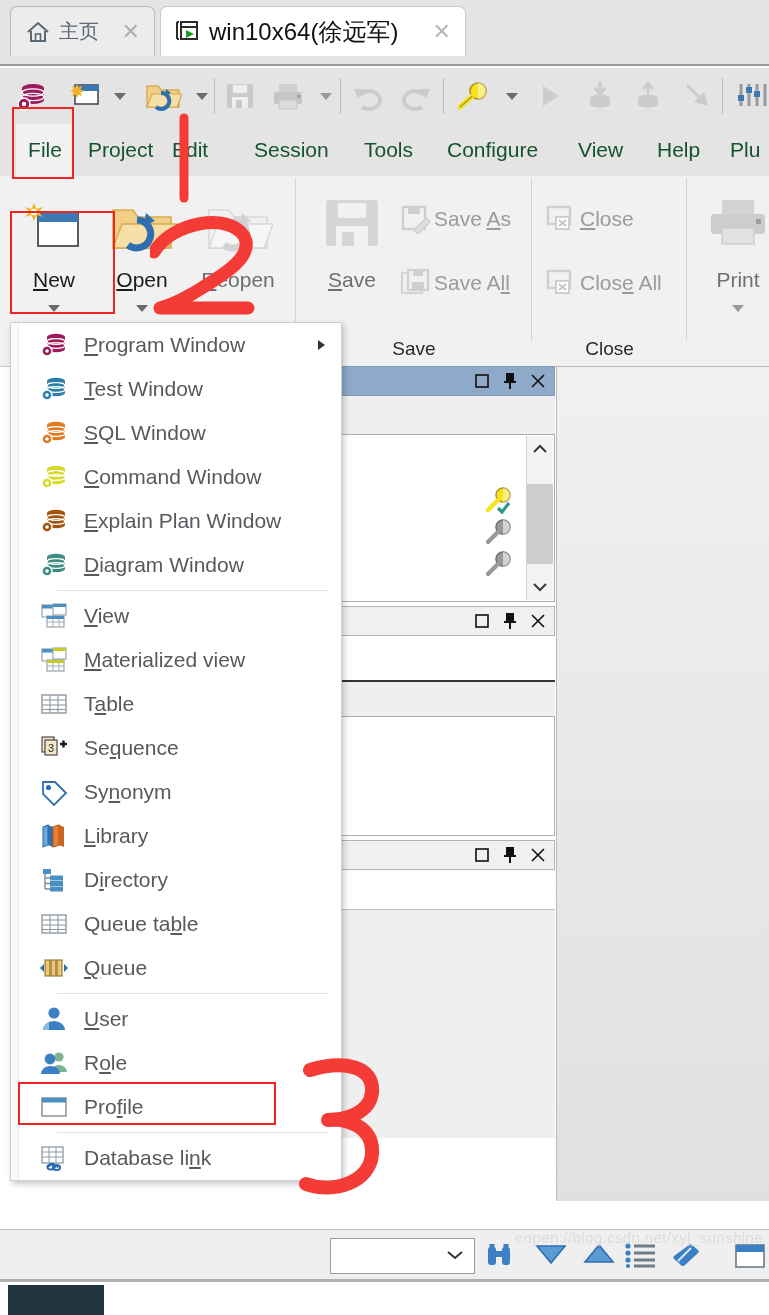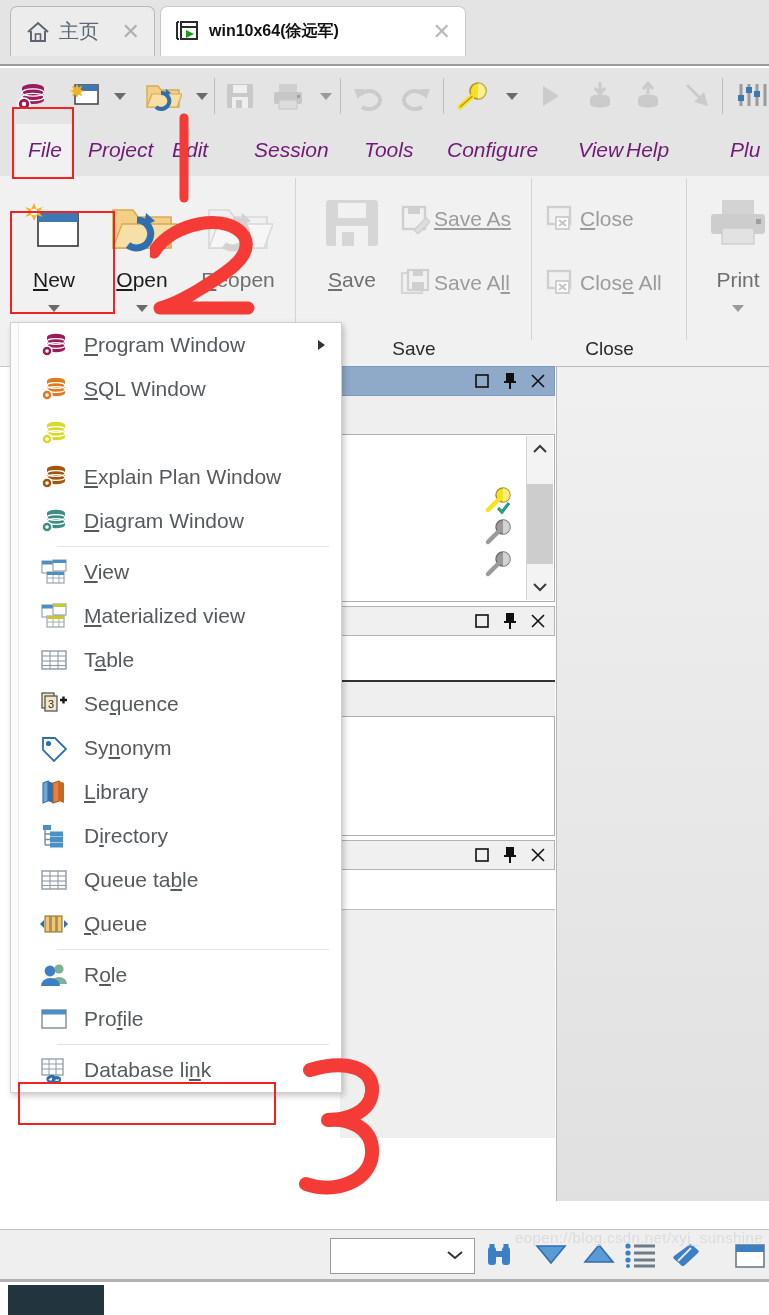--- a/index.html
+++ b/index.html
@@ -14,34 +14,34 @@
   .tab{
     position:absolute;top:6px;height:50px;box-sizing:border-box;
     border:1px solid #b8b8b8;border-bottom:none;
     border-radius:7px 7px 0 0;display:flex;align-items:center;
   }
   .tab.home{left:10px;width:145px;background:#ececec;color:#5b6670;}
   .tab.active{left:160px;width:306px;background:#ffffff;border-color:#c9c9c9;z-index:3;}
   .tab .t-ico{margin-left:13px;width:28px;height:28px;flex:0 0 28px;}
   .tab .t-label{margin-left:7px;font-size:20px;white-space:nowrap;}
   .tab.home .t-label{color:#5b6670;}
-  .tab.active .t-label{color:#111;font-weight:bold;font-size:16px;}
+  .tab.active .t-label{color:#111;font-weight:normal;font-size:24px;}
   .tab .t-close{margin-left:auto;margin-right:14px;color:#b0b0b0;font-size:22px;line-height:1;font-weight:300;}
   .tab.active .t-close{color:#b9b9b9;}
 
   
   .qbar{position:absolute;left:0;top:68px;width:769px;height:56px;background:#e4e4e4;}
   .qitem{position:absolute;top:0;height:56px;display:flex;align-items:center;justify-content:center;}
   .qsep{position:absolute;top:10px;width:1px;height:36px;background:#bdbdbd;}
   .caret{width:0;height:0;border-left:6px solid transparent;border-right:6px solid transparent;border-top:7px solid #6b6b6b;}
   .caret.lite{border-top-color:#9a9a9a;}
 
   
   .menustrip{position:absolute;left:0;top:124px;width:769px;height:52px;background:#e4e4e4;}
-  .mitem{position:absolute;top:0;height:52px;line-height:52px;font-size:21px;color:#701a75;white-space:nowrap;font-style:italic;}
+  .mitem{position:absolute;top:0;height:52px;line-height:52px;font-size:21px;color:#14532d;white-space:nowrap;}
   .mitem.sel{background:#f1f1f1;}
 
   
   .ribbon{position:absolute;left:0;top:176px;width:769px;height:190px;background:#f1f1f1;border-bottom:1px solid #c6c6c6;}
   .rgroupsep{position:absolute;top:2px;width:1px;height:162px;background:#d3d3d3;}
   .rgrouplabel{position:absolute;bottom:6px;font-size:19px;color:#2a2a2a;text-align:center;}
   .bigbtn{position:absolute;top:4px;width:92px;height:140px;text-align:center;}
   .bigbtn .lbl{position:absolute;left:0;right:0;bottom:28px;font-size:21px;color:#6f6f6f;}
   .bigbtn .lbl.dark{color:#1b1b1b;}
   .bigbtn .dd{position:absolute;left:50%;margin-left:-6px;bottom:8px;}
@@ -235,21 +235,21 @@
 </div>
 
 <div class="menustrip">
   <div class="mitem sel" style="left:16px;width:58px;text-align:center;">File</div>
   <div class="mitem" style="left:88px;">Project</div>
   <div class="mitem" style="left:172px;">Edit</div>
   <div class="mitem" style="left:254px;">Session</div>
   <div class="mitem" style="left:364px;">Tools</div>
   <div class="mitem" style="left:447px;">Configure</div>
   <div class="mitem" style="left:578px;">View</div>
-  <div class="mitem" style="left:626px;">Help</div>
+  <div class="mitem" style="left:657px;">Help</div>
   <div class="mitem" style="left:730px;">Plu</div>
 </div>
 
 <div class="newhl"></div>
 <div class="ribbon">
   <div class="rgroupsep" style="left:295px;"></div>
   <div class="rgroupsep" style="left:531px;"></div>
   <div class="rgroupsep" style="left:686px;"></div>
 
   <div class="bigbtn" style="left:8px;">
@@ -289,21 +289,21 @@
 
   <div class="bigbtn" style="left:306px;">
     <svg width="64" height="58" viewBox="0 0 64 58" style="margin-top:14px;">
       <rect x="6" y="6" width="52" height="46" rx="3" fill="#d6d6d6"></rect>
       <rect x="16" y="32" width="32" height="20" fill="#f1f1f1"></rect>
       <rect x="22" y="38" width="12" height="14" fill="#d6d6d6"></rect>
       <rect x="18" y="9" width="28" height="15" fill="#f1f1f1"></rect>
     </svg>
     <span class="lbl"><u>S</u>ave</span>
   </div>
-  <div class="smallbtn" style="left:400px;top:28px;text-decoration:underline;">
+  <div class="smallbtn" style="left:400px;top:28px;">
     <span class="sico">
       <svg width="30" height="30" viewBox="0 0 30 30">
           <rect x="3" y="3" width="22" height="22" fill="none" stroke="#cfcfcf" stroke-width="2.4"></rect>
           <rect x="8" y="3" width="12" height="7" fill="#cfcfcf"></rect>
           <path d="M14 26 l12 -12 l4 4 l-12 12 z" fill="#dedede" stroke="#cfcfcf" stroke-width="1.4"></path>
         </svg>
     </span>
     <span>Save <u>A</u>s</span>
   </div>
   <div class="smallbtn" style="left:400px;top:92px;">
@@ -471,20 +471,33 @@
           <ellipse cx="17" cy="11.5" rx="9" ry="2.8" fill="none" stroke="#fff" stroke-width="1.2"></ellipse>
           <ellipse cx="17" cy="15.5" rx="9" ry="2.8" fill="none" stroke="#fff" stroke-width="1.2"></ellipse>
           <circle cx="8" cy="21" r="5" fill="#9c1c5b" stroke="#fff" stroke-width="1.4"></circle>
           <circle cx="8" cy="21" r="1.8" fill="#fff"></circle>
         </svg>
     </span>
     <span class="dlbl"><u>P</u>rogram Window</span>
     <i class="sub"></i>
   </div>
 
+  <div class="drow">
+    <span class="dico">
+      <svg width="30" height="30" viewBox="0 0 30 30">
+          <ellipse cx="17" cy="7" rx="9" ry="3.2" fill="#2b7fab"></ellipse>
+          <path d="M8 7 v12 a9 3.2 0 0 0 18 0 V7" fill="#2b7fab"></path>
+          <ellipse cx="17" cy="11.5" rx="9" ry="2.8" fill="none" stroke="#fff" stroke-width="1.2"></ellipse>
+          <ellipse cx="17" cy="15.5" rx="9" ry="2.8" fill="none" stroke="#fff" stroke-width="1.2"></ellipse>
+          <circle cx="8" cy="21" r="5" fill="#2b7fab" stroke="#fff" stroke-width="1.4"></circle>
+          <circle cx="8" cy="21" r="1.8" fill="#fff"></circle>
+        </svg>
+    </span>
+    <span class="dlbl"><u>T</u>est Window</span>
+  </div>
 
   <div class="drow">
     <span class="dico">
       <svg width="30" height="30" viewBox="0 0 30 30">
           <ellipse cx="17" cy="7" rx="9" ry="3.2" fill="#e07a1f"></ellipse>
           <path d="M8 7 v12 a9 3.2 0 0 0 18 0 V7" fill="#e07a1f"></path>
           <ellipse cx="17" cy="11.5" rx="9" ry="2.8" fill="none" stroke="#fff" stroke-width="1.2"></ellipse>
           <ellipse cx="17" cy="15.5" rx="9" ry="2.8" fill="none" stroke="#fff" stroke-width="1.2"></ellipse>
           <circle cx="8" cy="21" r="5" fill="#e07a1f" stroke="#fff" stroke-width="1.4"></circle>
           <circle cx="8" cy="21" r="1.8" fill="#fff"></circle>
@@ -498,20 +511,21 @@
     <span class="dico">
       <svg width="30" height="30" viewBox="0 0 30 30">
           <ellipse cx="17" cy="7" rx="9" ry="3.2" fill="#d9d92b"></ellipse>
           <path d="M8 7 v12 a9 3.2 0 0 0 18 0 V7" fill="#d9d92b"></path>
           <ellipse cx="17" cy="11.5" rx="9" ry="2.8" fill="none" stroke="#fff" stroke-width="1.2"></ellipse>
           <ellipse cx="17" cy="15.5" rx="9" ry="2.8" fill="none" stroke="#fff" stroke-width="1.2"></ellipse>
           <circle cx="8" cy="21" r="5" fill="#d9d92b" stroke="#fff" stroke-width="1.4"></circle>
           <circle cx="8" cy="21" r="1.8" fill="#fff"></circle>
         </svg>
     </span>
+    <span class="dlbl"><u>C</u>ommand Window</span>
   </div>
 
   <div class="drow">
     <span class="dico">
       <svg width="30" height="30" viewBox="0 0 30 30">
           <ellipse cx="17" cy="7" rx="9" ry="3.2" fill="#a3540d"></ellipse>
           <path d="M8 7 v12 a9 3.2 0 0 0 18 0 V7" fill="#a3540d"></path>
           <ellipse cx="17" cy="11.5" rx="9" ry="2.8" fill="none" stroke="#fff" stroke-width="1.2"></ellipse>
           <ellipse cx="17" cy="15.5" rx="9" ry="2.8" fill="none" stroke="#fff" stroke-width="1.2"></ellipse>
           <circle cx="8" cy="21" r="5" fill="#a3540d" stroke="#fff" stroke-width="1.4"></circle>
@@ -656,20 +670,30 @@
         <rect x="12" y="7" width="5" height="16" fill="#f0c674" stroke="#8b7330" stroke-width="1.1"></rect>
         <rect x="18" y="7" width="5" height="16" fill="#f0c674" stroke="#8b7330" stroke-width="1.1"></rect>
         <path d="M29 15 l-4 -4 v8 z" fill="#2f6fb0"></path>
       </svg>
     </span>
     <span class="dlbl"><u>Q</u>ueue</span>
   </div>
 
   <div class="dsep"></div>
 
+  <div class="drow">
+    <span class="dico">
+      <svg width="30" height="30" viewBox="0 0 30 30">
+          <circle cx="15" cy="9" r="5.6" fill="#3c7fc4"></circle>
+          <path d="M4 26 a11 9 0 0 1 22 0 z" fill="#3c7fc4"></path>
+          <path d="M4 26 a11 9 0 0 1 6 -8 l0 8 z" fill="#8fb9dd"></path>
+        </svg>
+    </span>
+    <span class="dlbl"><u>U</u>ser</span>
+  </div>
 
   <div class="drow">
     <span class="dico">
       <svg width="30" height="30" viewBox="0 0 30 30">
         <circle cx="20" cy="9" r="4.6" fill="#7fb292"></circle>
           <path d="M12 24 a8 7 0 0 1 16 0 z" fill="#7fb292"></path>
         <circle cx="11" cy="11" r="5.4" fill="#3c7fc4"></circle>
           <path d="M2 26 a9.5 8 0 0 1 19 0 z" fill="#3c7fc4"></path>
       </svg>
     </span>

